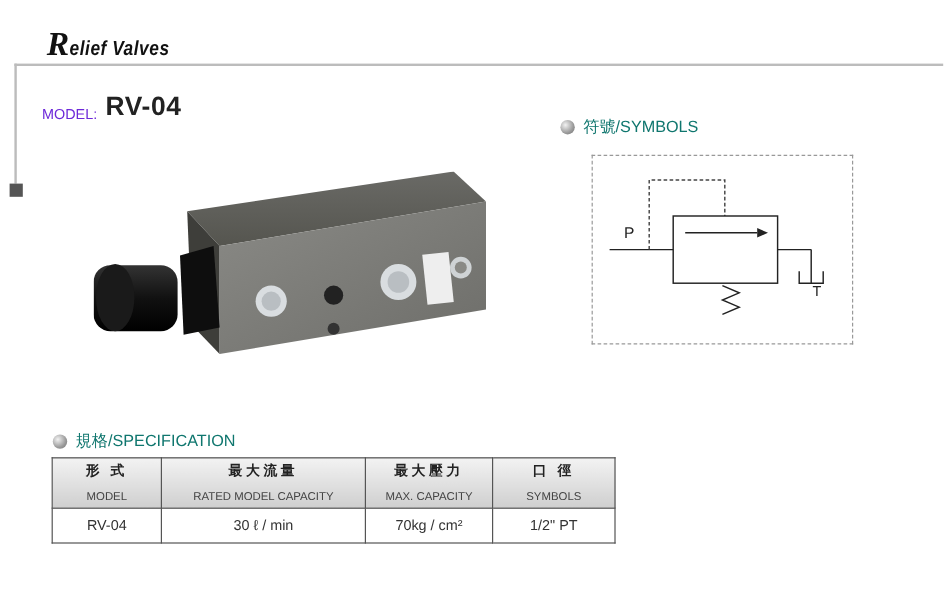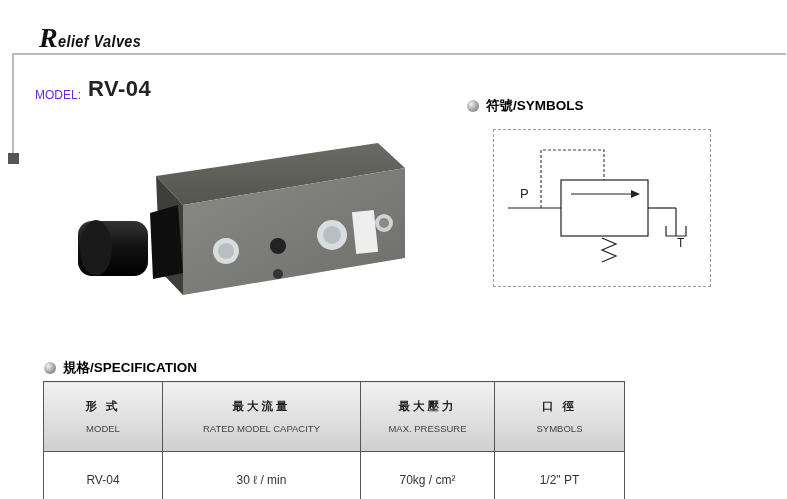--- a/index.html
+++ b/index.html
@@ -6,25 +6,25 @@
   body{width:787px;height:499px;position:relative;overflow:hidden;font-family:"Liberation Sans",sans-serif;color:#222;}
   .title{position:absolute;left:27px;top:22px;font-family:"Liberation Serif",serif;font-style:italic;font-weight:bold;color:#111;margin-left:12px;}
   .title .big{font-size:28px;}
   .title .rest{font-size:17px;font-family:"Liberation Sans",sans-serif;font-style:italic;font-weight:bold;letter-spacing:0.5px;transform:scaleX(0.85);display:inline-block;transform-origin:left;}
   .hline{position:absolute;left:12px;top:53px;width:774px;height:2px;background:#bcbcbc;}
   .vline{position:absolute;left:12px;top:53px;width:2px;height:100px;background:#bcbcbc;}
   .sq{position:absolute;left:8px;top:153px;width:11px;height:11px;background:#555;}
   .model-label{position:absolute;left:35px;top:88px;font-size:12px;color:#6d28d9;}
   .model-val{position:absolute;left:88px;top:76px;font-size:22px;font-weight:bold;color:#222;letter-spacing:0.5px;}
   .bullet{display:inline-block;width:12px;height:12px;border-radius:50%;background:radial-gradient(circle at 35% 35%,#f2f2f2,#9a9a9a 60%,#707070);vertical-align:middle;margin-right:7px;}
-  .sec-head{position:absolute;font-size:13.5px;color:#000000;font-weight:bold;}
+  .sec-head{position:absolute;font-size:13.5px;color:#0f766e;}
   .sym-box{position:absolute;left:493px;top:129px;width:216px;height:156px;border:1px dashed #999;}
   .valve{position:absolute;left:78px;top:143px;width:340px;height:160px;}
   table.spec{position:absolute;left:43px;top:381px;border-collapse:collapse;font-size:12px;color:#333;}
-  table.spec th,table.spec td{border:1px solid #555;text-align:center;padding:16px;}
+  table.spec th,table.spec td{border:1px solid #555;text-align:center;padding:2px;}
   table.spec th{background:linear-gradient(#f2f2f2,#cfcfcf);height:37px;font-weight:normal;}
   table.spec th .zh{display:block;font-size:11.5px;font-weight:bold;color:#222;letter-spacing:3px;}
   table.spec th .en{display:block;font-size:9.5px;color:#444;margin-top:9px;}
   table.spec td{height:24px;font-size:12px;}
 </style>
 </head>
 <body>
 
 <div class="title"><span class="big">R</span><span class="rest">elief Valves</span></div>
 <div class="hline"></div>
@@ -93,21 +93,21 @@
     <th style="width:86px">
           <span class="zh">形 式</span>
           <span class="en">MODEL</span>
         </th>
     <th style="width:165px">
           <span class="zh">最大流量</span>
           <span class="en">RATED MODEL CAPACITY</span>
         </th>
     <th style="width:101px">
           <span class="zh">最大壓力</span>
-          <span class="en">MAX. PRESSURE</span>
+          <span class="en">MAX. CAPACITY</span>
         </th>
     <th style="width:97px">
           <span class="zh">口 徑</span>
           <span class="en">SYMBOLS</span>
         </th>
   </tr>
   <tr>
     <td>RV-04</td>
     <td>30 ℓ / min</td>
     <td>70kg / cm²</td>

